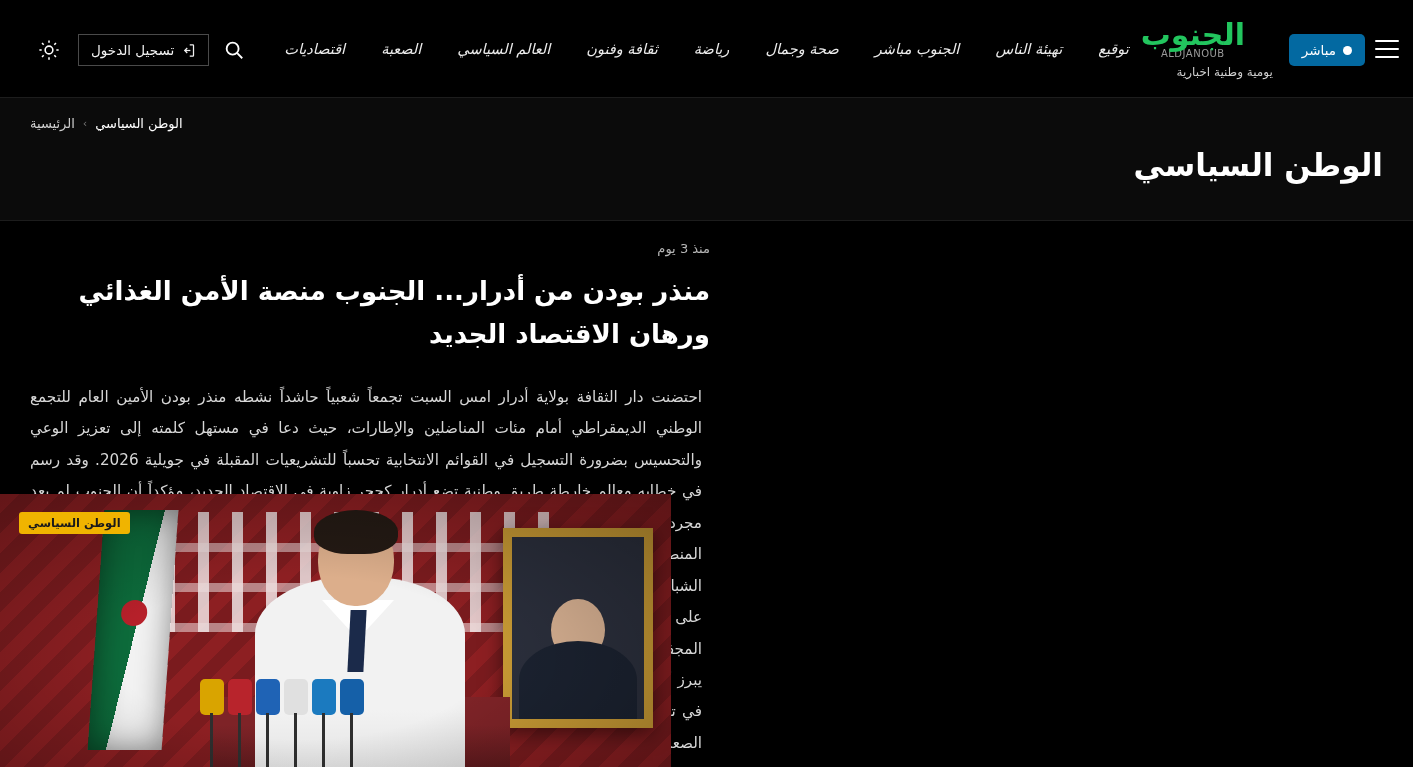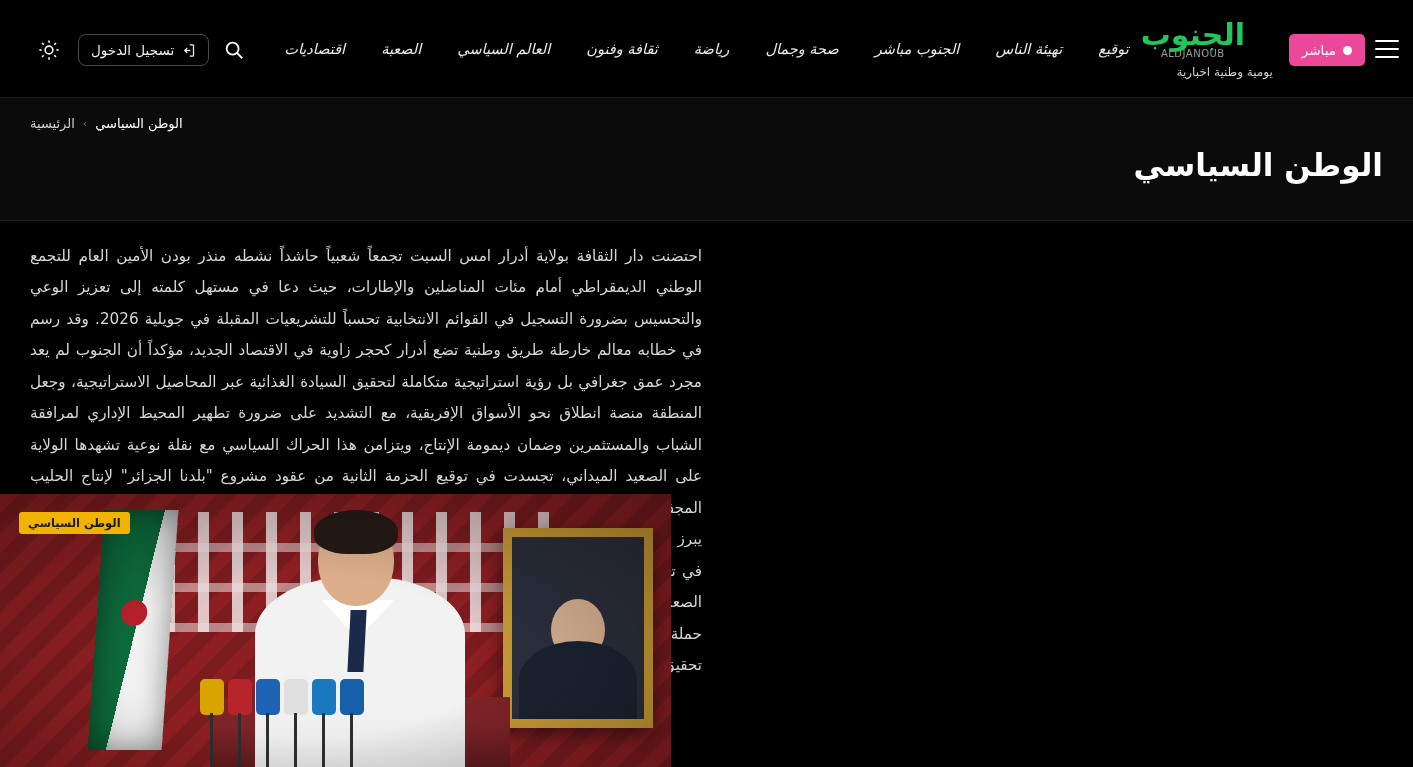--- a/index.html
+++ b/index.html
@@ -28,21 +28,21 @@
     left: 38px;
     top: 34px;
   }
   .search-icon {
     width: 22px; height: 22px;
     display: block;
     cursor: pointer;
   }
   .login-btn {
     border: 1px solid #4a4a4a;
-    border-radius: 8px;
+    border-radius: 0;
     padding: 7px 12px;
     font-size: 13.5px;
     color: #f2f2f2;
     display: flex;
     align-items: flex-end;
     gap: 7px;
     background: transparent;
     cursor: pointer;
     white-space: nowrap;
     font-family: "DejaVu Sans", sans-serif;
@@ -87,21 +87,21 @@
   }
   .burger {
     width: 24px; height: 18px;
     margin-top: 32px;
     cursor: pointer;
     display: flex; flex-direction: column; justify-content: space-between;
   }
   .burger span { display:block; height:2px; background:#fff; width:100%; border-radius:1px;}
   .live-btn {
     margin-top: 26px;
-    background: #ec4899;
+    background: #0369a1;
     color: #fff;
     border: none;
     border-radius: 5px;
     font-size: 13.5px;
     padding: 8px 13px;
     display: flex;
     align-items: center;
     gap: 7px;
     cursor: pointer;
     font-family: "DejaVu Sans", sans-serif;
@@ -401,20 +401,22 @@
     <a href="#" class="crumb active">الوطن السياسي</a>
     <span class="sep">›</span>
     <a href="#" class="crumb">الرئيسية</a>
   </div>
   <h1 class="page-title">الوطن السياسي</h1>
 </div>
 <div class="title-rule"></div>
 
 <div class="main">
   <div class="article-col">
+    <div class="meta-date">منذ 3 يوم</div>
+    <h2 class="article-title">منذر بودن من أدرار... الجنوب منصة الأمن الغذائي ورهان الاقتصاد الجديد</h2>
     <p class="article-body">احتضنت دار الثقافة بولاية أدرار امس السبت تجمعاً شعبياً حاشداً نشطه منذر بودن الأمين العام للتجمع الوطني الديمقراطي أمام مئات المناضلين والإطارات، حيث دعا في مستهل كلمته إلى تعزيز الوعي والتحسيس بضرورة التسجيل في القوائم الانتخابية تحسباً للتشريعيات المقبلة في جويلية 2026. وقد رسم في خطابه معالم خارطة طريق وطنية تضع أدرار كحجر زاوية في الاقتصاد الجديد، مؤكداً أن الجنوب لم يعد مجرد عمق جغرافي بل رؤية استراتيجية متكاملة لتحقيق السيادة الغذائية عبر المحاصيل الاستراتيجية، وجعل المنطقة منصة انطلاق نحو الأسواق الإفريقية، مع التشديد على ضرورة تطهير المحيط الإداري لمرافقة الشباب والمستثمرين وضمان ديمومة الإنتاج، ويتزامن هذا الحراك السياسي مع نقلة نوعية تشهدها الولاية على الصعيد الميداني، تجسدت في توقيع الحزمة الثانية من عقود مشروع "بلدنا الجزائر" لإنتاج الحليب المجفف بقيمة تفوق 635 مليون دولار، بما يعكس متانة الشراكة الاستراتيجية بين الجزائر وقطر. المشروع يبرز أهمية إدماج القدرات الوطنية، حيث تشارك سبع شركات جزائرية، منها فرع سوناطراك "جي سي بي"، في تهيئة منشآت ضخمة تستوعب أكثر من 33 ألف بقرة حلوب، فاتحاً آفاقاً واسعة للمناولة وتوفير العملة الصعبة وتحويل الأراضي الصحراوية إلى مزارع نموذجية، وفي سياق حديثه، عرج الأمين العام على انطلاق حملة الحصاد بولاية أدرار، مؤكداً أن هذا الحدث الميداني يمثل مؤشراً عملياً على قدرة الجنوب الكبير في تحقيق الأمن الغذائي الوطني، غير أن قطاع الفلاحة في أدرار يعيش مفارقة واضحة بين</p>
   </div>
 </div>
 
 <div class="media-col">
   <div class="photo">
     <div class="bg-wall"></div>
     <div class="bg-pattern"></div>
     <div class="flag"></div>
     <div class="portrait">

